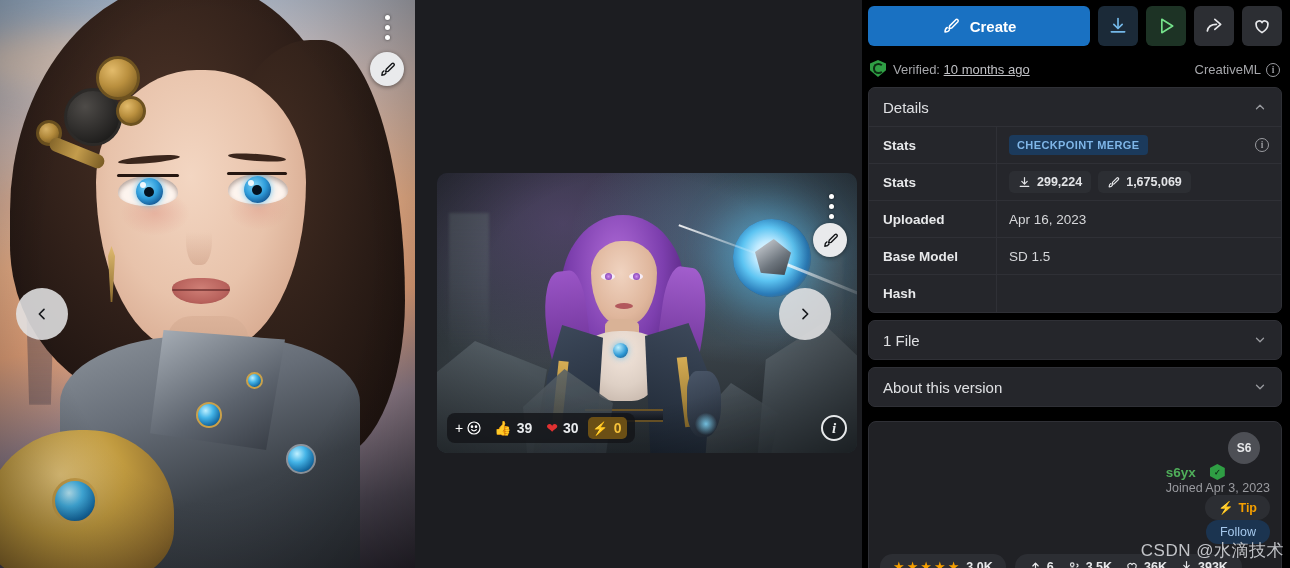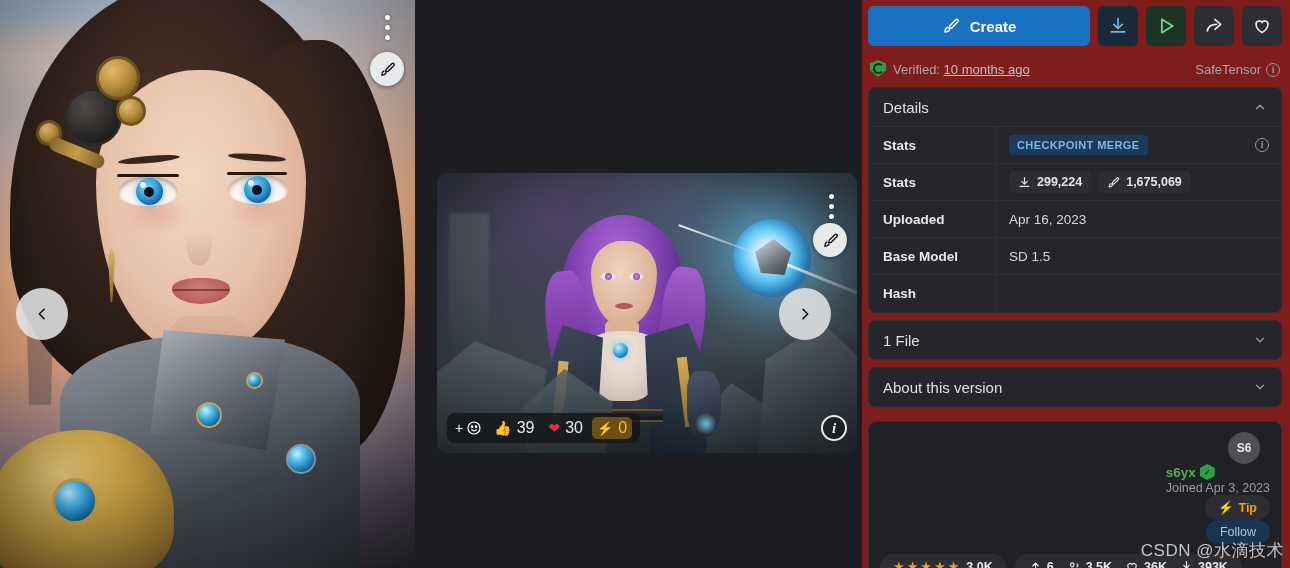--- a/index.html
+++ b/index.html
@@ -293,34 +293,34 @@
   .c-glow { position: absolute; left: 258px; top: 240px; width: 22px; height: 22px; border-radius:50%;
     background: radial-gradient(circle,#7fd4f7,rgba(60,160,220,0) 72%); }
   .c-vig2 { position: absolute; inset: 0; background: radial-gradient(ellipse at 48% 42%, transparent 50%, rgba(0,0,0,.45) 100%); }
 
   .reactions {
     position: absolute; left: 10px; bottom: 10px; height: 30px;
     display: flex; align-items: center; gap: 4px;
     background: rgba(20,21,25,.82); border-radius: 8px; padding: 0 8px;
   }
   .rx { display: flex; align-items: center; gap: 5px; height: 22px; padding: 0 5px; border-radius: 5px; cursor: pointer; }
-  .rx span.n { font-size: 16px; font-weight: 400; color: #e8eaed; }
+  .rx span.n { font-size: 14px; font-weight: 700; color: #e8eaed; }
   .rx.energy { background: #6b4f15; }
   .rx.energy span.n { color: #f5c13a; }
   .rx-add { display: flex; align-items: center; gap: 3px; color: #fff; font-size: 14px; padding-right: 3px; cursor: pointer; }
   .info-btn {
     position: absolute; right: 10px; bottom: 12px; width: 26px; height: 26px;
     border-radius: 50%; border: 2px solid #e6e8ea; color: #e6e8ea;
     display: flex; align-items: center; justify-content: center;
     font-family: "Liberation Serif", serif; font-size: 15px; font-weight: 700; font-style: italic;
     cursor: pointer; background: rgba(10,12,16,.35);
   }
 
   
-  .side { width: 428px; flex: 0 0 428px; height: 568px; background: #7f1d1d; padding: 6px 8px 0 6px; position: relative; }
+  .side { width: 428px; flex: 0 0 428px; height: 568px; background: #000000; padding: 6px 8px 0 6px; position: relative; }
   .top-actions { display: flex; gap: 8px; align-items: stretch; height: 40px; margin-bottom: 9px; }
   .create-btn {
     flex: 1 1 auto; background: #1971c2; border-radius: 6px; color: #fff;
     display: flex; align-items: center; justify-content: center; gap: 10px;
     font-size: 15px; font-weight: 700; cursor: pointer; border: none;
   }
   .sq-btn {
     width: 40px; border-radius: 6px; background: #2c2e33;
     display: flex; align-items: center; justify-content: center; cursor: pointer;
   }
@@ -381,21 +381,21 @@
   .creator {
     margin-top: 14px; background: #202125; border: 1px solid #2f3036;
     border-radius: 8px; padding: 10px 11px;
   }
   .cr-top { display: flex; align-items: flex-end; flex-direction: column; }
   .avatar {
     width: 32px; height: 32px; border-radius: 50%; background: #4d4f55;
     display: flex; align-items: center; justify-content: center;
     font-size: 12px; font-weight: 700; color: #e7e8ea; margin-right: 10px;
   }
-  .cr-name { font-size: 13.5px; font-weight: 700; color: #4fae5a; display: flex; align-items: center; gap: 4px; }
+  .cr-name { font-size: 13.5px; font-weight: 700; color: #4fae5a; display: flex; align-items: center; gap: 14px; }
   .hexbadge {
     width: 15px; height: 16px; background: #2f9e44;
     clip-path: polygon(50% 0, 100% 25%, 100% 75%, 50% 100%, 0 75%, 0 25%);
     display: flex; align-items: center; justify-content: center;
     font-size: 8px; color: #0d2e16; font-weight: 700;
   }
   .cr-joined { font-size: 12.5px; color: #9a9ba0; margin-top: 1px; }
   .tip-btn {
     margin-left: auto; display: flex; align-items: center; gap: 5px;
     background: #2c2e33; border-radius: 13px; padding: 5px 13px;
@@ -614,21 +614,21 @@
       </div>
     </div>
 
     <div class="verified-row">
       <div class="shield"></div>
       <div class="vr-text">
         <span>Verified:</span>
         <u>10 months ago</u>
       </div>
       <div class="safet">
-        <span>SafeTensor</span>
+        <span>CreativeML</span>
         <span class="i-circ">i</span>
       </div>
     </div>
 
     <div class="panel">
       <div class="panel-head">
         <span>Details</span>
         <span class="chev">
           <svg width="14" height="14" viewBox="0 0 24 24" fill="none" stroke="#9a9ba0" stroke-width="2.2" stroke-linecap="round" stroke-linejoin="round">
               <polyline points="6 15 12 9 18 15"></polyline>

